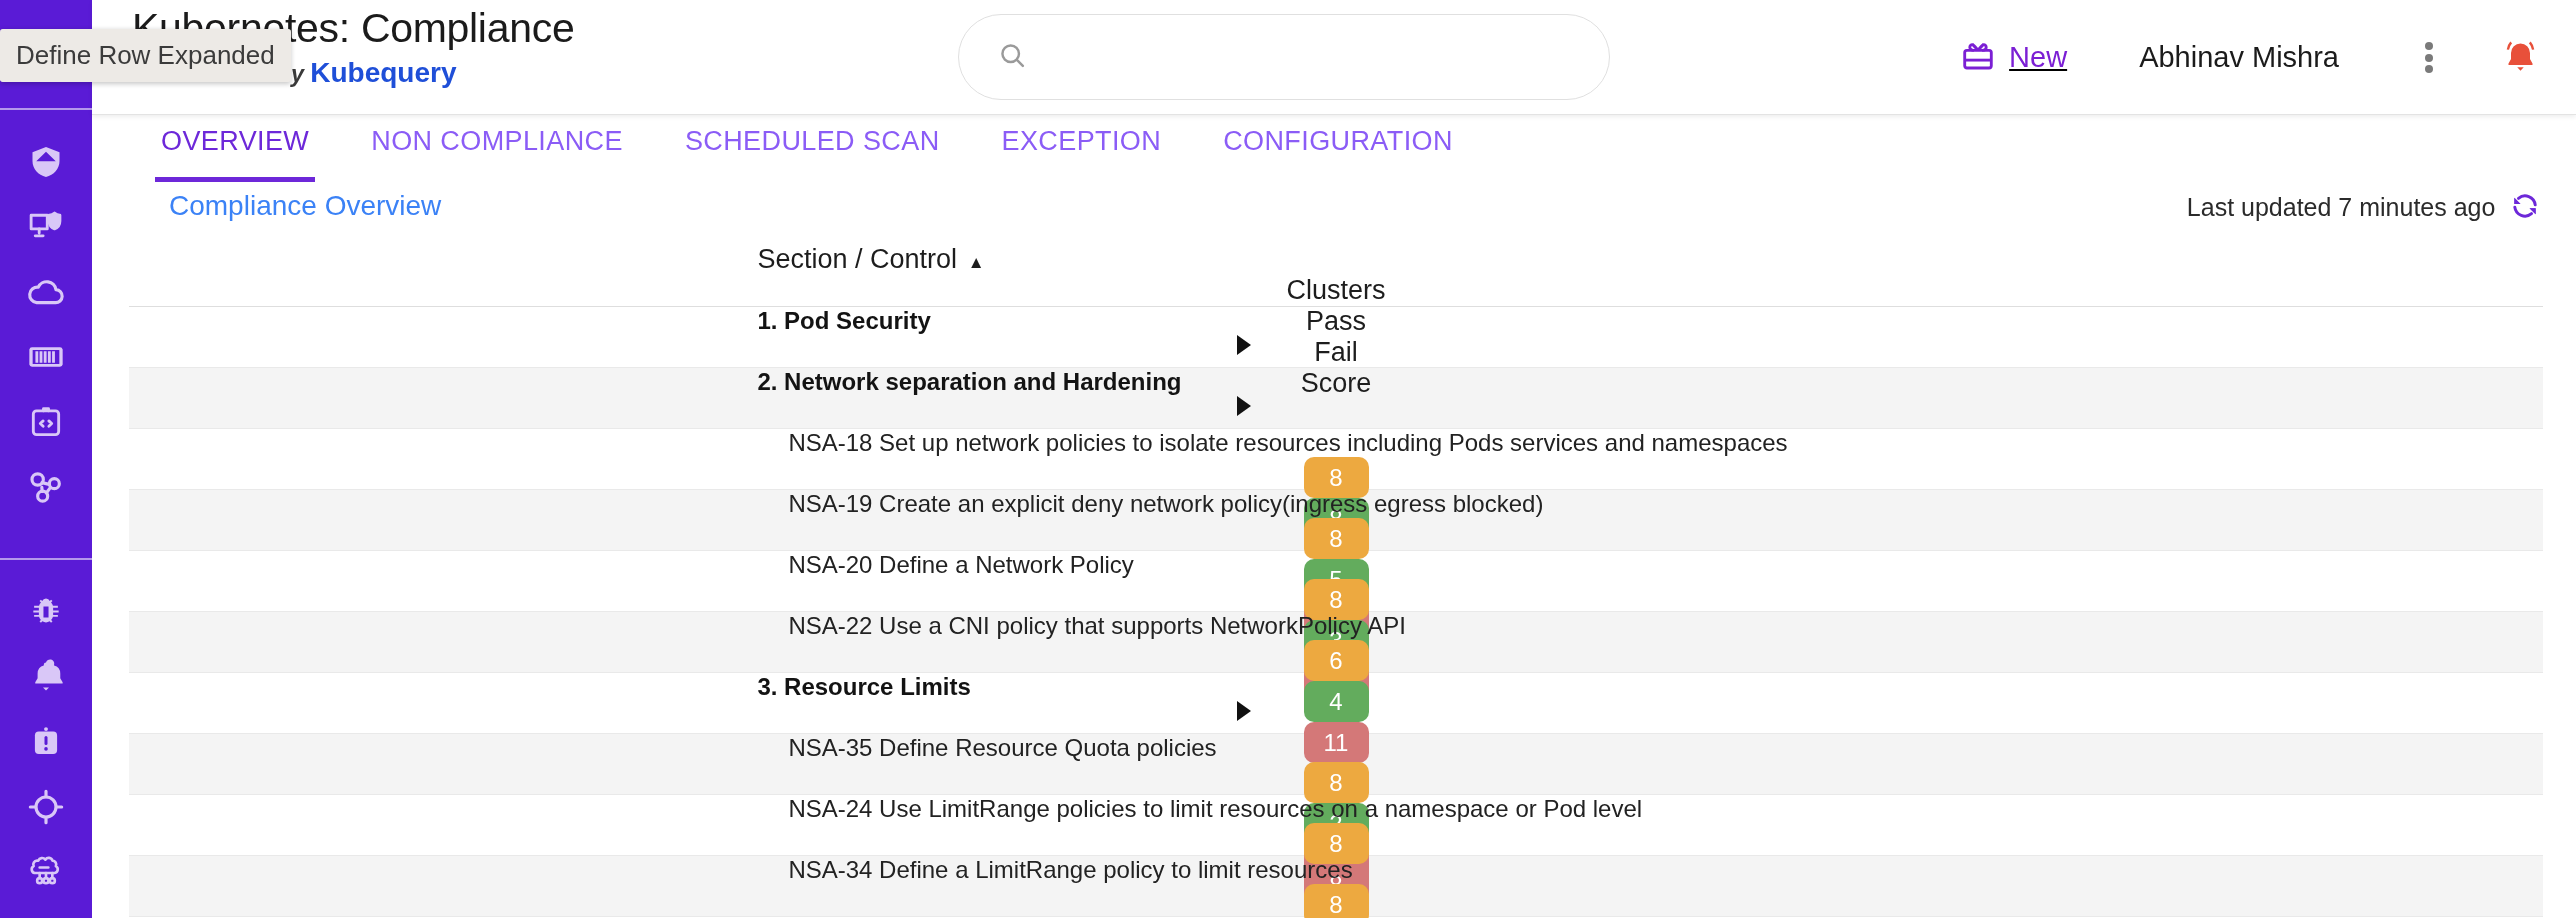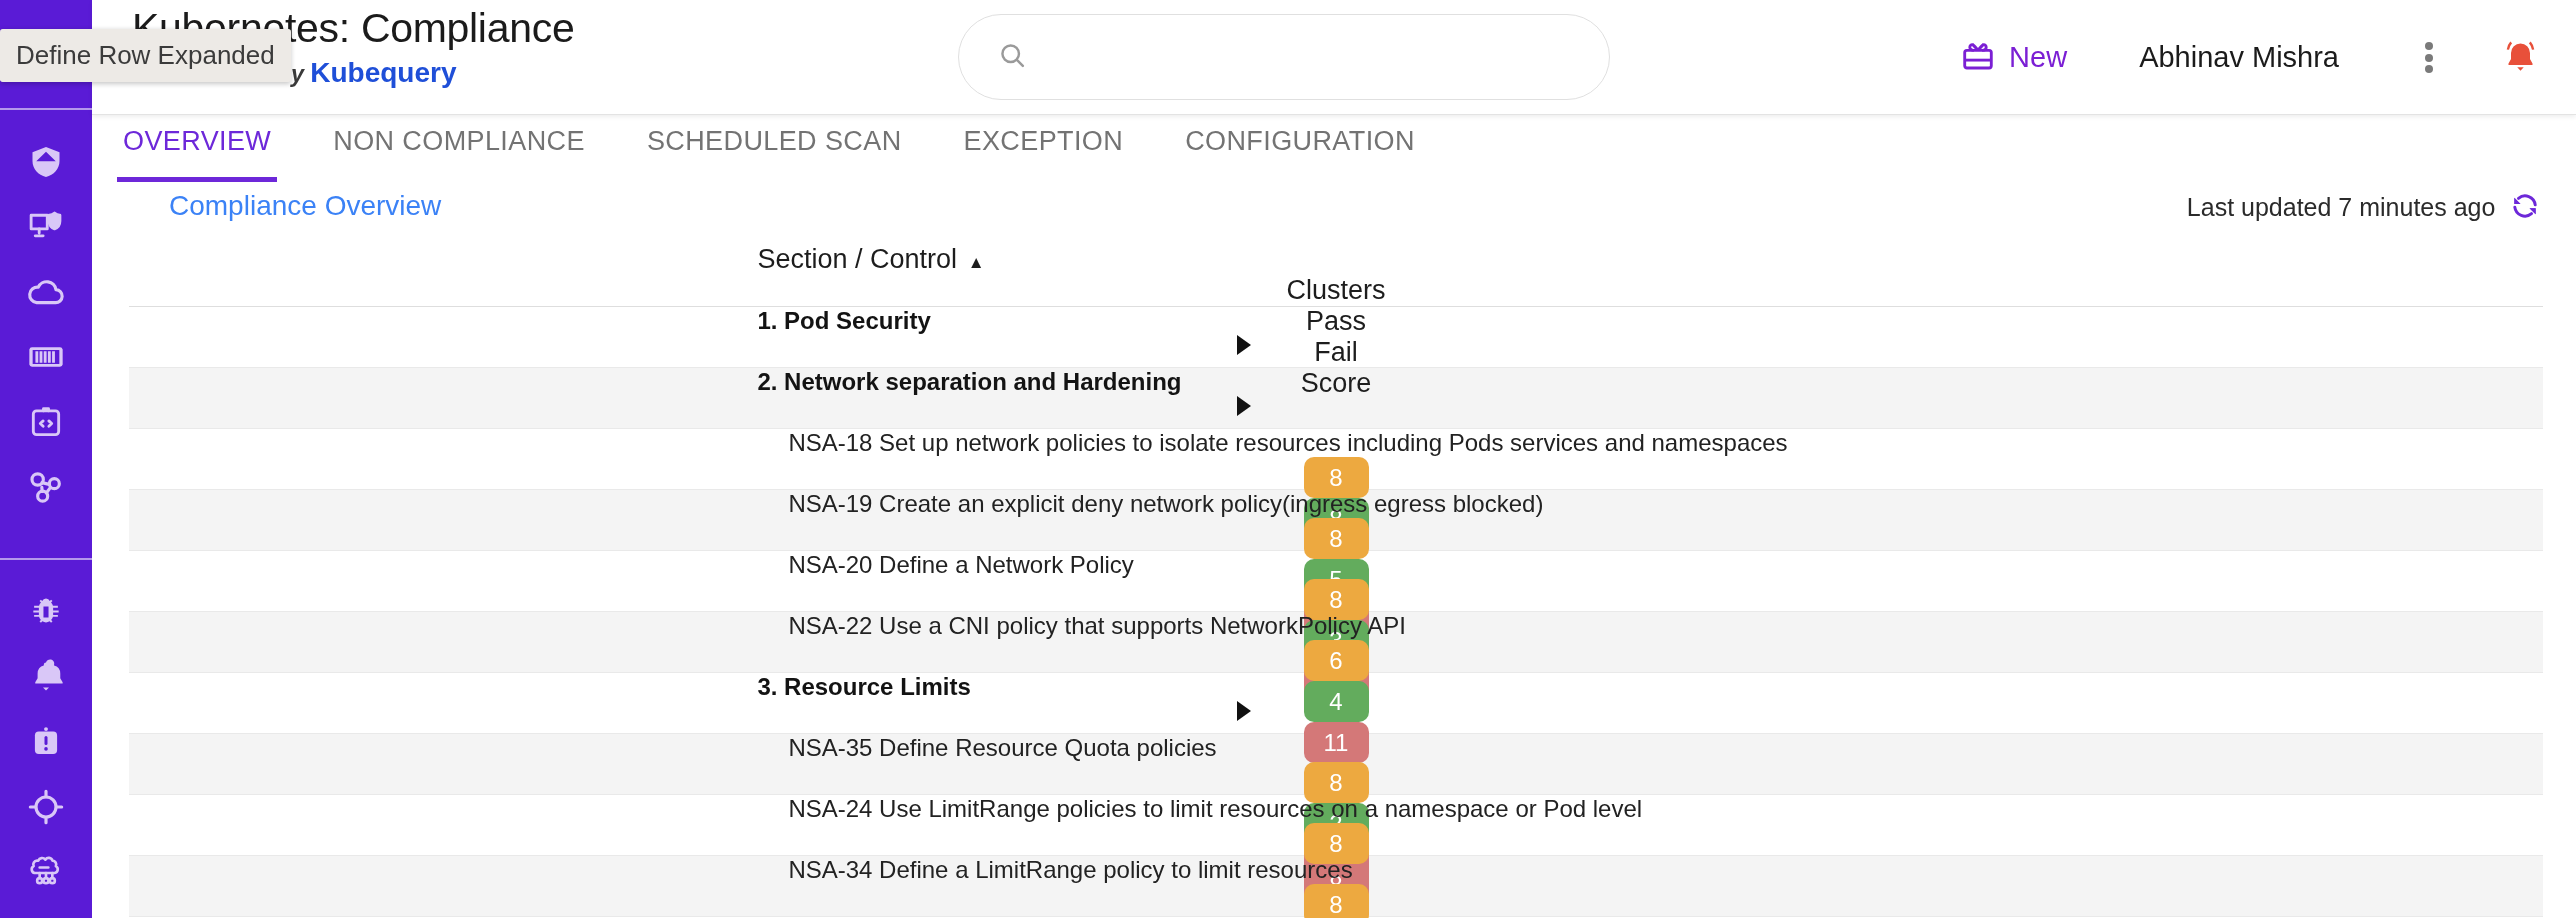--- a/index.html
+++ b/index.html
@@ -77,37 +77,37 @@
     font-family: "Liberation Sans", sans-serif;
     font-size: 29px; color: #6d6d6d; width: 503px;
   }
   #search-input::placeholder { color: #8d8d8d; }
 
   #header-right {
     position: absolute; right: 34px; top: 0; height: 115px;
     display: flex; align-items: center; gap: 0;
   }
   .hr-item { display: flex; align-items: center; cursor: pointer; }
-  #new-btn { gap: 12.6px; margin-right: 72px; }
+  #new-btn { gap: 12.6px; margin-right: 72px; text-decoration: underline; }
   #new-label { color: #7b1fd4; font-size: 29px; }
   #user-name { font-size: 29px; color: #1b1b1b; margin-right: 70px; }
   #kebab { width: 40px; justify-content: center; margin-right: 50px; }
   .kebab-dot { width: 8px; height: 8px; border-radius: 50%; background: #7a7a7a; display:block; margin: 3.6px auto; }
 
   
   #tabs {
     position: absolute; left: 92px; top: 115px;
     width: 2484px; height: 67px;
     background: #fff;
-    display: flex; align-items: flex-start; gap: 0;
+    display: flex; align-items: flex-start; padding-left: 38px; gap: 0;
   }
   .tab {
     position: relative; height: 67px;
     padding: 10.8px 31px 0 31px;
-    font-size: 27px; color: #737373; letter-spacing: 0.4px;
+    font-size: 27px; color: #8b5cf6; letter-spacing: 0.4px;
     cursor: pointer; white-space: nowrap;
   }
   .tab.active { color: #6d28d9; }
   .tab.active::after {
     content: ""; position: absolute; left: 25px; right: 25px; bottom: 0;
     height: 5.4px; background: #6d28d9;
   }
 
   
   #subrow {

